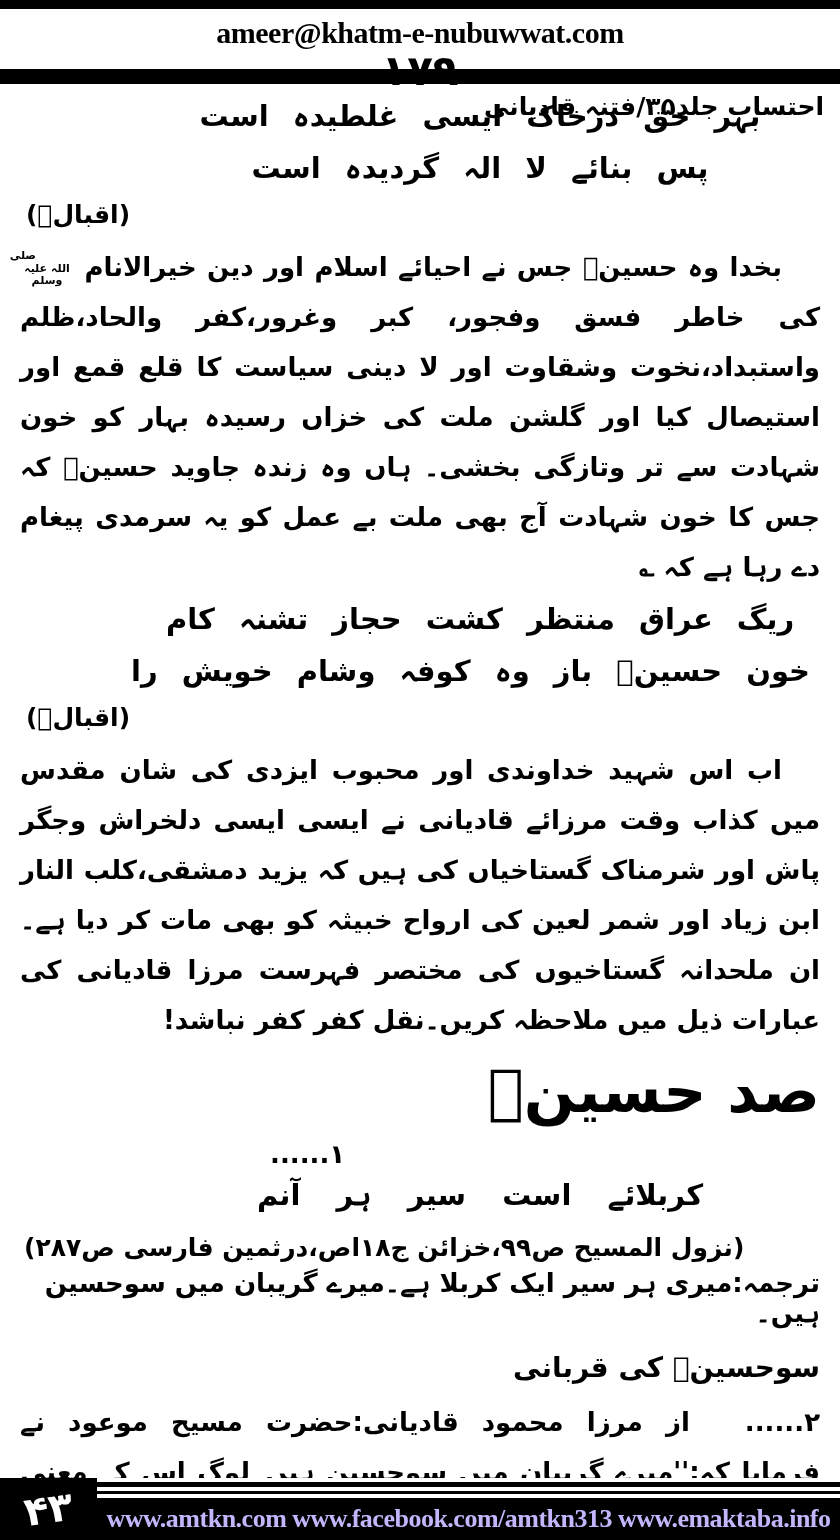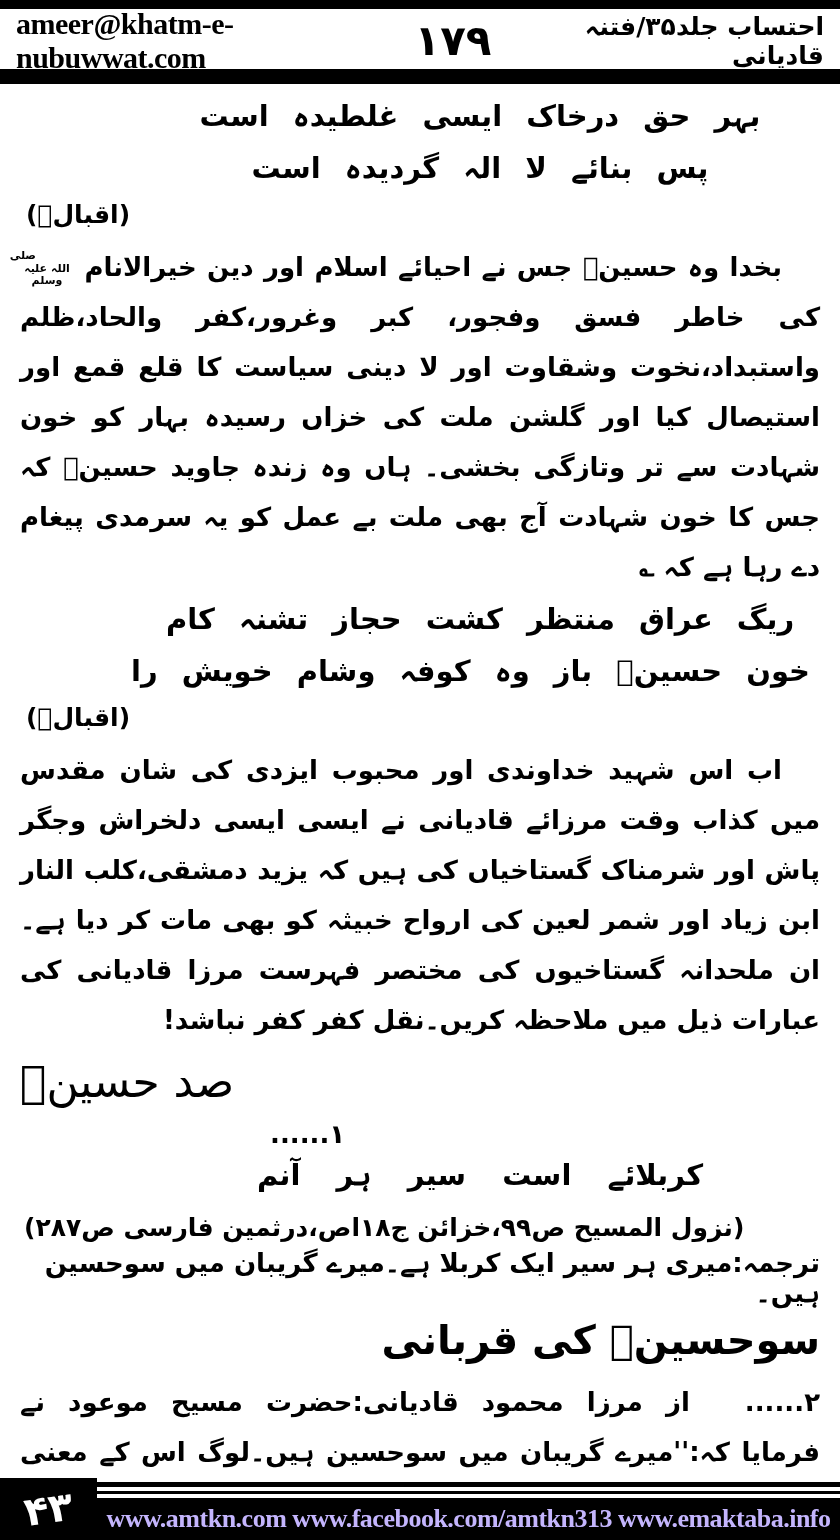--- a/index.html
+++ b/index.html
@@ -3,38 +3,38 @@
 <meta charset="utf-8">
 <style>
   html,body{margin:0;padding:0;background:#777;}
   .page{
     width:840px;height:1540px;background:#ffffff;margin:0 auto;
     position:relative;overflow:hidden;
     font-family:"DejaVu Sans",sans-serif;color:#000;
   }
   
   .top-rule{height:9px;background:#000;}
-  .header-band{display:flex;align-items:center;padding:7px 16px 3px 16px;height:50px;}
+  .header-band{display:flex;align-items:center;padding:7px 16px 3px 16px;height:50px;flex-direction:column;}
   .email{font-family:"Liberation Serif",serif;font-weight:bold;font-size:30px;letter-spacing:-0.5px;}
   .pageno-top{font-size:42px;font-weight:bold;margin-left:0;direction:rtl;line-height:1;}
   .book-title{margin-left:auto;direction:rtl;font-weight:bold;font-size:25px;}
   .thick-rule{height:15px;background:#000;}
   
   .body-content{direction:rtl;padding:6px 20px 0 20px;}
   .couplet{text-align:center;font-weight:bold;font-size:29px;line-height:1.8;
            word-spacing:14px;padding-left:130px;padding-right:10px;}
   .couplet.wide{word-spacing:26px;}
   .couplet .cline{white-space:nowrap;}
   .attribution{direction:rtl;text-align:left;font-weight:bold;font-size:25px;padding:6px 2px 2px 6px;}
   .para{font-weight:bold;font-size:26px;line-height:1.92;text-align:justify;margin:12px 0 0 0;}
   .para.indent{text-indent:38px;}
   .honorific-stack{display:inline-block;width:54px;font-size:11px;line-height:1.15;
                    text-align:center;vertical-align:middle;font-weight:bold;}
-  .heading-xl{font-weight:normal;font-size:44px;line-height:1.25;text-align:left;margin-top:8px;}
-  .heading-lg{font-weight:bold;font-size:40px;line-height:1.3;text-align:right;margin-top:6px;}
+  .heading-xl{font-weight:bold;font-size:60px;line-height:1.25;text-align:right;margin-top:8px;}
+  .heading-lg{font-weight:bold;font-size:28px;line-height:1.3;text-align:right;margin-top:22px;}
   .item-marker-line{direction:rtl;text-align:left;font-weight:bold;font-size:26px;
                     padding-left:250px;margin-top:10px;}
   .citation{direction:rtl;text-align:left;font-weight:bold;font-size:25px;padding:4px 0 0 4px;margin-top:8px;}
   .translation{direction:rtl;text-align:right;font-weight:bold;font-size:26px;padding-top:6px;}
   .marker-gap{display:inline-block;width:55px;}
   
   .footer{position:absolute;left:0;right:0;bottom:0;height:62px;display:flex;}
   .footer-badge{width:97px;background:#000;color:#fff;display:flex;align-items:center;
                 justify-content:center;font-size:40px;font-weight:bold;direction:rtl;}
   .footer-badge span{display:inline-block;transform:rotate(-8deg);}

